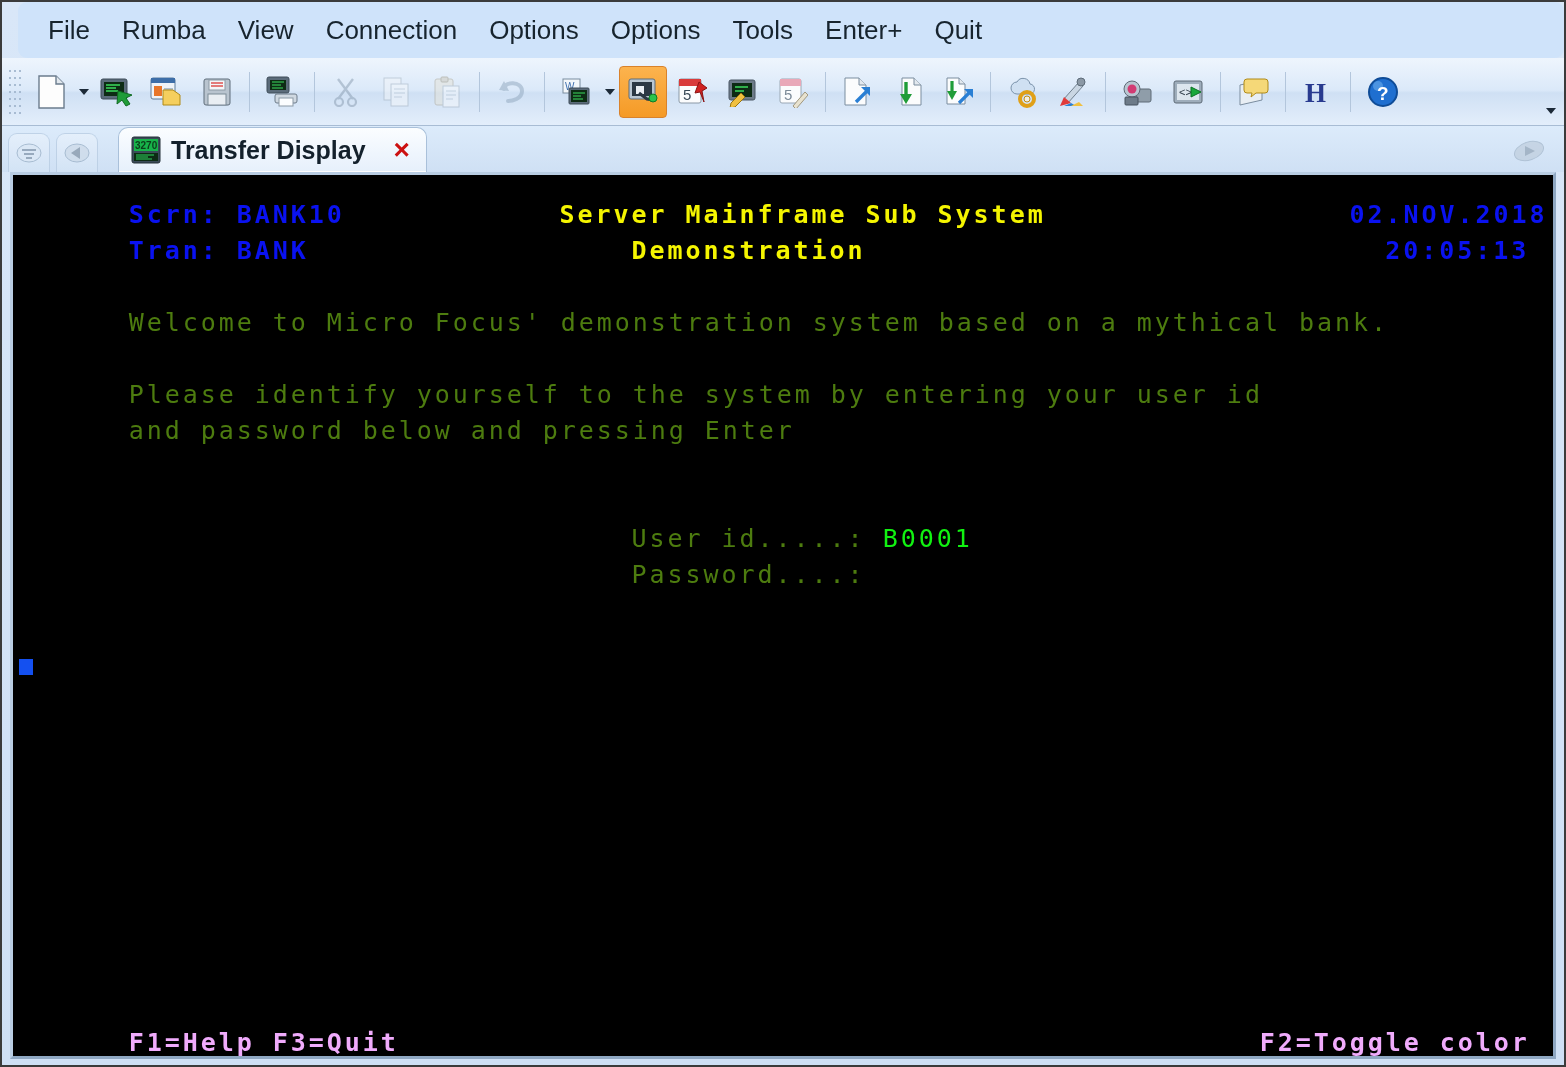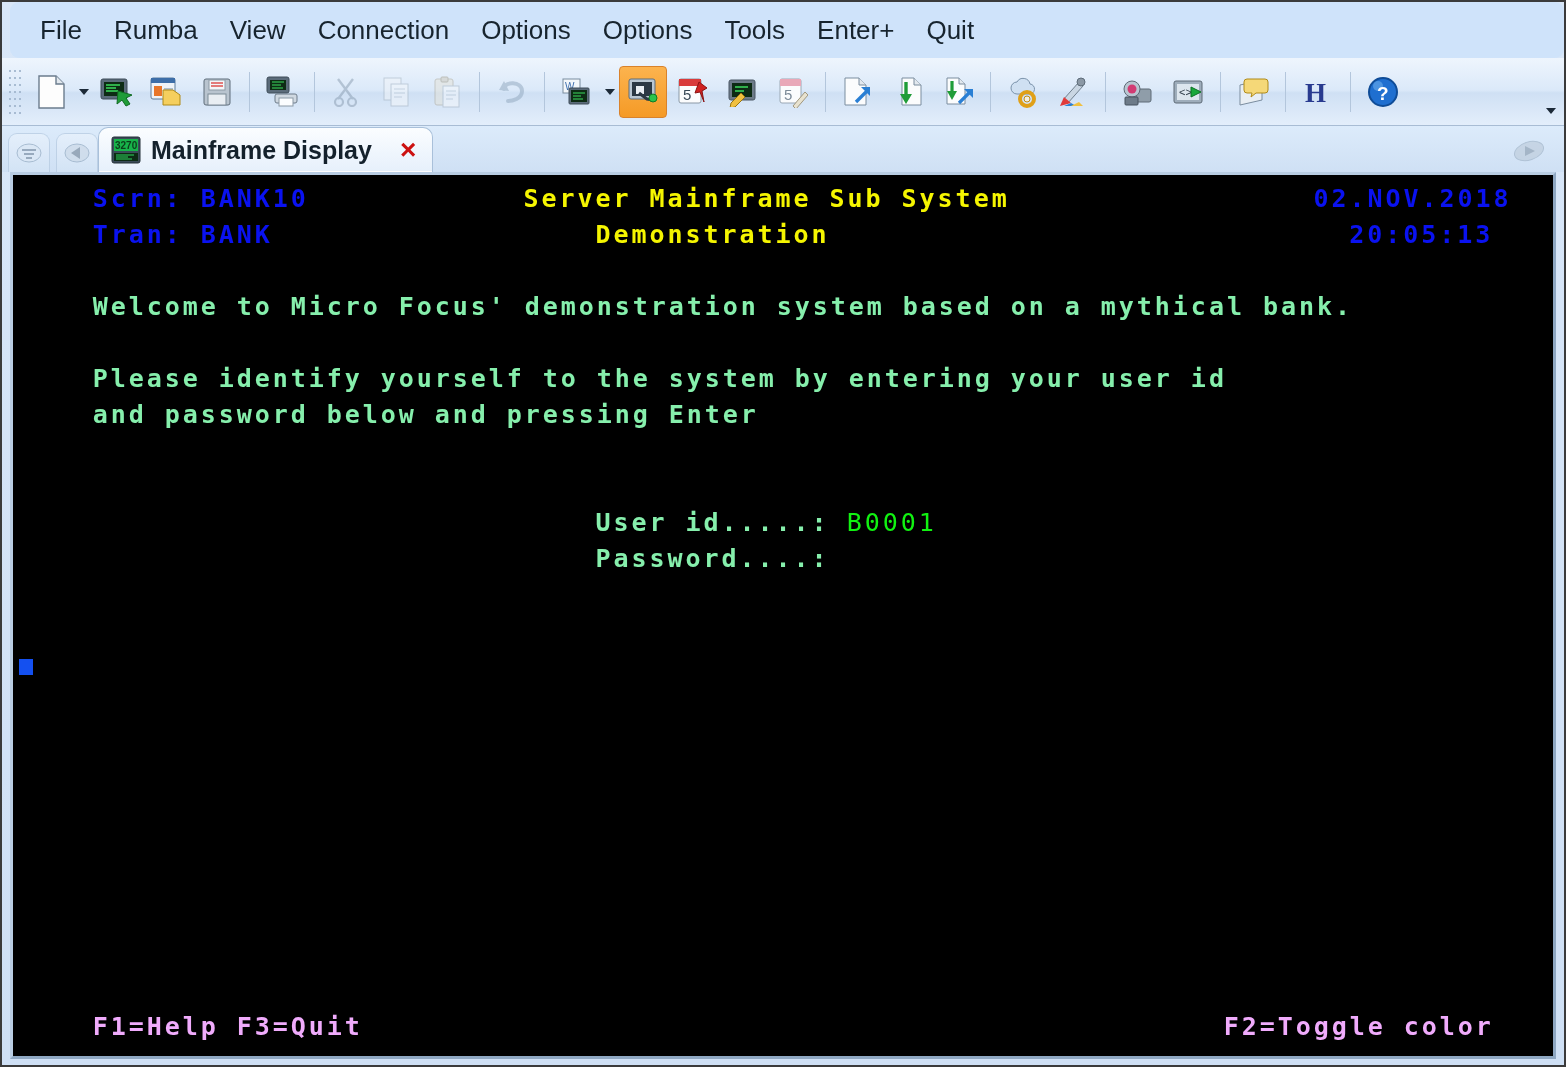--- a/index.html
+++ b/index.html
@@ -12,21 +12,21 @@
   }
   .app{
     position:relative;width:1566px;height:1067px;
     background:linear-gradient(180deg,#d9e7f8 0%,#cfe0f5 100%);
     box-sizing:border-box;
     border:2px solid #3b3b3b;
   }
 
   
   .menubar{
-    position:absolute;left:8px;top:0;right:0;height:56px;
+    position:absolute;left:16px;top:0;right:0;height:56px;
     background:#cfe3fa;
     display:flex;align-items:center;
     padding-left:14px;
     box-sizing:border-box;
     border-radius:9px;
   }
   .menu-item{
     font-size:26px;color:#17242e;
     padding:4px 16px;white-space:nowrap;cursor:default;
     font-family:"Liberation Sans", sans-serif;
@@ -86,21 +86,21 @@
   }
   .tab-ghost{
     width:40px;height:38px;margin-left:6px;
     display:flex;align-items:center;justify-content:center;
     border:1px solid #b9cde3;border-bottom:none;
     border-radius:9px 9px 0 0;
     background:linear-gradient(180deg,#e7f1fc 0%,#d4e4f6 100%);
     opacity:.8;
   }
   .tab-active{
-    height:44px;margin-left:0;padding:0 16px 0 12px;
+    height:44px;margin-left:20px;padding:0 16px 0 12px;
     display:flex;align-items:center;gap:10px;
     background:linear-gradient(180deg,#fbfdff 0%,#eef5fd 60%,#e6f0fb 100%);
     border:1px solid #a9c0da;border-bottom:none;
     border-radius:10px 10px 0 0;
     box-shadow:0 -1px 0 #fff inset;
   }
   .tab-title{
     font-size:25px;color:#14212c;font-weight:bold;white-space:nowrap;
     font-family:"Liberation Sans", sans-serif;
   }
@@ -126,24 +126,24 @@
   .screen{
     position:absolute;left:0;top:0;width:100%;height:100%;
     background:#000000;
     font-family:"DejaVu Sans Mono","Liberation Mono",monospace;
     font-size:25px;
     line-height:36px;
     letter-spacing:2.95px;
     white-space:pre;
   }
   .row{position:absolute;left:0;width:100%;height:36px;}
-  .cell{position:absolute;top:0;white-space:pre;}
+  .cell{position:absolute;top:16px;white-space:pre;margin-left:36px;}
   .c-blue{color:#0a12f0;font-weight:bold;}
   .c-yellow{color:#f5f500;font-weight:bold;}
-  .c-cyan{color:#86efac;font-weight:bold;}
+  .c-cyan{color:#4d7c0f;font-weight:normal;}
   .c-green{color:#11f211;font-weight:normal;}
   .c-white{color:#f0abfc;font-weight:bold;}
   .cursor{
     position:absolute;width:14px;height:16px;background:#1450f0;
   }
 </style>
 </head>
 <body>
 
 <div class="app">
@@ -468,21 +468,21 @@
     <div class="tab-active">
       <span>
         <svg width="30" height="28" viewBox="0 0 30 28">
           <rect x="1" y="1" width="28" height="26" rx="2" fill="#3b4b58" stroke="#253039"></rect>
           <rect x="3" y="3" width="24" height="12" fill="#17b34a"></rect>
           <text x="4" y="13" font-size="10" font-weight="bold" fill="#0c3d1b" font-family="Liberation Sans">3270</text>
           <rect x="3" y="17" width="24" height="8" fill="#0d2b14"></rect>
           <path d="M5 19h18M5 21h12M5 23h16" stroke="#2fd45c" stroke-width="1"></path>
         </svg>
       </span>
-      <span class="tab-title">Mainframe Display</span>
+      <span class="tab-title">Transfer Display</span>
       <span class="tab-close">×</span>
     </div>
 
     <div class="tabstrip-right">
       <span>
         <svg width="34" height="24" viewBox="0 0 34 24">
           <ellipse cx="17" cy="12" rx="15" ry="9" fill="#b9c7d6" stroke="#93a7bb" transform="rotate(-18 17 12)"></ellipse>
           <path d="M13 7 L23 12 L13 17z" fill="#7d8fa1"></path>
         </svg>
       </span>

